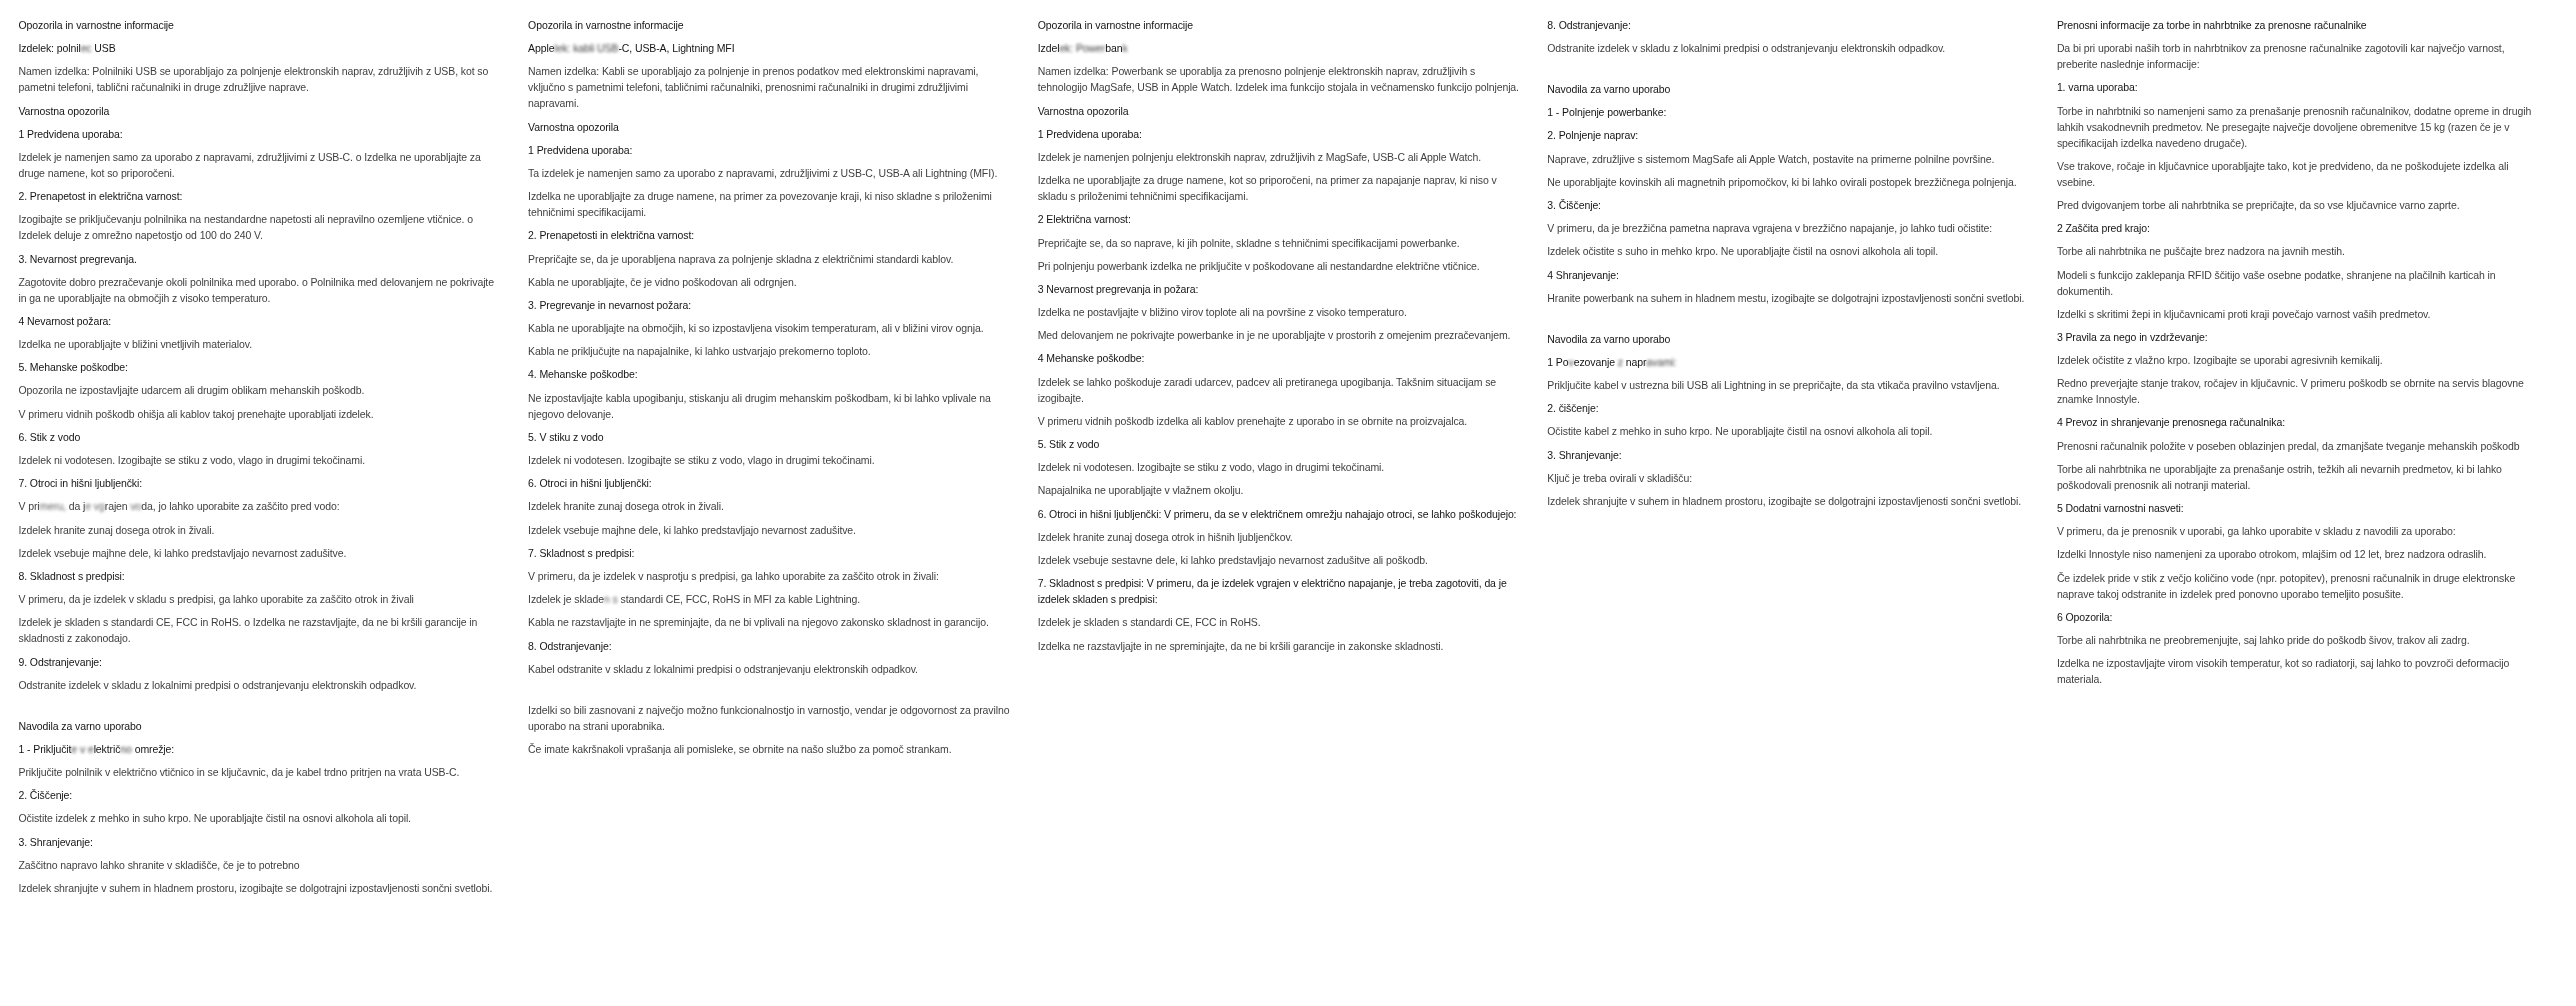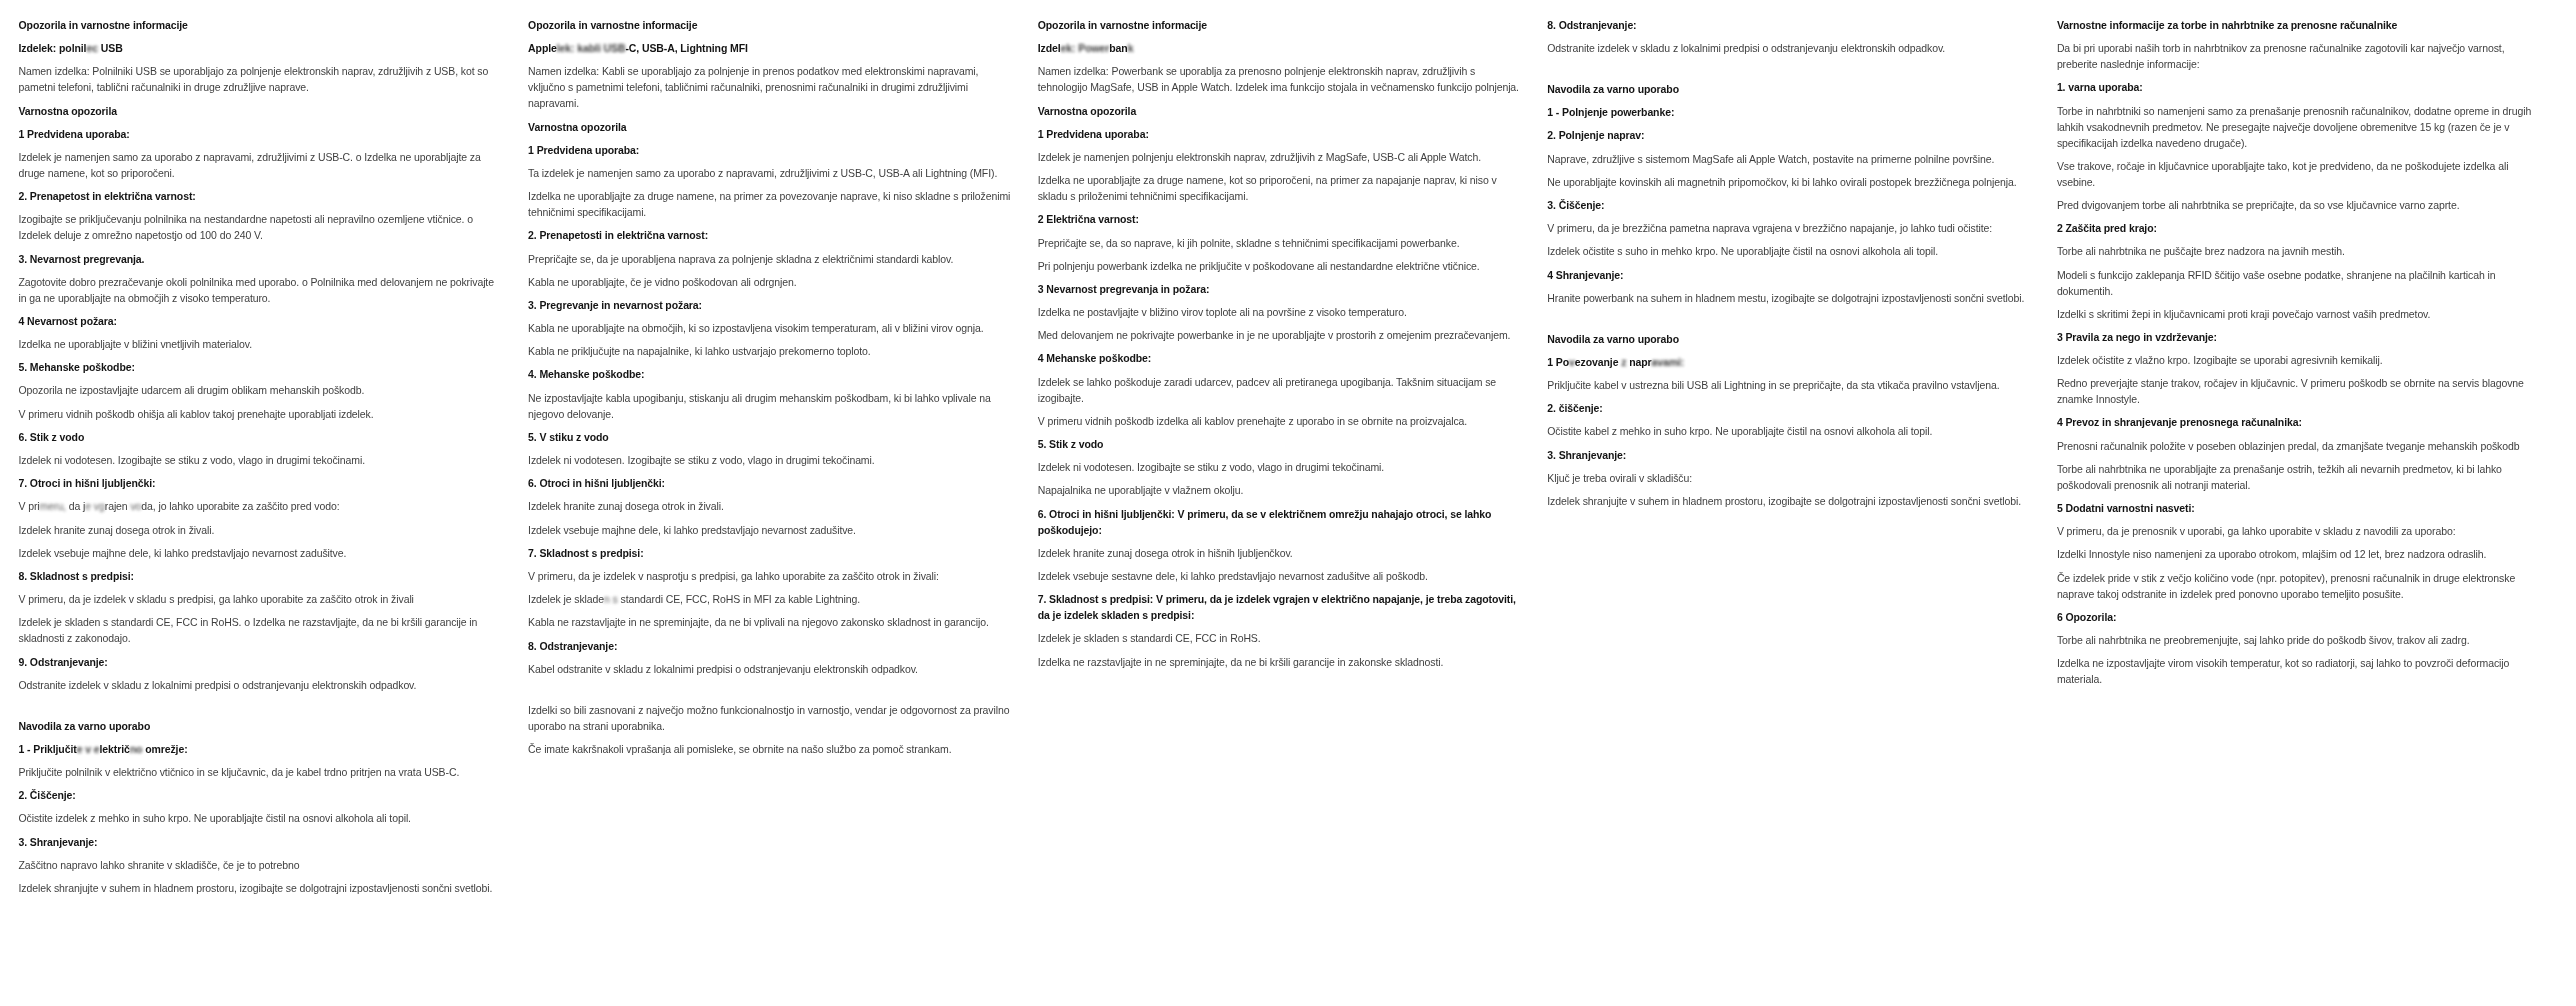--- a/index.html
+++ b/index.html
@@ -24,21 +24,21 @@
     width: 483px;
   }
   .blk {
     font-size: 10.5px;
     line-height: 16px;
     letter-spacing: -0.1px;
     margin: 0 0 7.2px 0;
     color: var(--body-color, #3f3f3f);
   }
   .h1, .h2 {
-    font-weight: 700;
+    font-weight: 400;
     color: var(--heading-color, #141414);
   }
   .spacer {
     height: 17.7px;
     margin: 0;
   }
   .blur {
     filter: blur(1.8px);
     opacity: 0.85;
   }
@@ -84,21 +84,21 @@
       <div class="blk p"><span>Zaščitno napravo lahko shranite v skladišče, če je to potrebno</span></div>
       <div class="blk p"><span>Izdelek shranjujte v suhem in hladnem prostoru, izogibajte se dolgotrajni izpostavljenosti sončni svetlobi.</span></div>
     </section>
   <section class="col">
       <div class="blk h1"><span>Opozorila in varnostne informacije</span></div>
       <div class="blk h2"><span>Apple</span><span class="blur">lek: kabli USB</span><span>-C, USB-A, Lightning MFI</span></div>
       <div class="blk p"><span>Namen izdelka: Kabli se uporabljajo za polnjenje in prenos podatkov med elektronskimi napravami, vključno s pametnimi telefoni, tabličnimi računalniki, prenosnimi računalniki in drugimi združljivimi napravami.</span></div>
       <div class="blk h2"><span>Varnostna opozorila</span></div>
       <div class="blk h2"><span>1 Predvidena uporaba:</span></div>
       <div class="blk p"><span>Ta izdelek je namenjen samo za uporabo z napravami, združljivimi z USB-C, USB-A ali Lightning (MFI).</span></div>
-      <div class="blk p"><span>Izdelka ne uporabljajte za druge namene, na primer za povezovanje naprave, ki niso skladne s priloženimi tehničnimi specifikacijami.</span></div>
+      <div class="blk p"><span>Izdelka ne uporabljajte za druge namene, na primer za povezovanje kraji, ki niso skladne s priloženimi tehničnimi specifikacijami.</span></div>
       <div class="blk h2"><span>2. Prenapetosti in električna varnost:</span></div>
       <div class="blk p"><span>Prepričajte se, da je uporabljena naprava za polnjenje skladna z električnimi standardi kablov.</span></div>
       <div class="blk p"><span>Kabla ne uporabljajte, če je vidno poškodovan ali odrgnjen.</span></div>
       <div class="blk h2"><span>3. Pregrevanje in nevarnost požara:</span></div>
       <div class="blk p"><span>Kabla ne uporabljajte na območjih, ki so izpostavljena visokim temperaturam, ali v bližini virov ognja.</span></div>
       <div class="blk p"><span>Kabla ne priključujte na napajalnike, ki lahko ustvarjajo prekomerno toploto.</span></div>
       <div class="blk h2"><span>4. Mehanske poškodbe:</span></div>
       <div class="blk p"><span>Ne izpostavljajte kabla upogibanju, stiskanju ali drugim mehanskim poškodbam, ki bi lahko vplivale na njegovo delovanje.</span></div>
       <div class="blk h2"><span>5. V stiku z vodo</span></div>
       <div class="blk p"><span>Izdelek ni vodotesen. Izogibajte se stiku z vodo, vlago in drugimi tekočinami.</span></div>
@@ -160,21 +160,21 @@
       <div class="blk h2"><span>Navodila za varno uporabo</span></div>
       <div class="blk h2"><span>1 Po</span><span class="blur">v</span><span>ezovanje </span><span class="blur">z</span><span> napr</span><span class="blur">avami:</span></div>
       <div class="blk p"><span>Priključite kabel v ustrezna bili USB ali Lightning in se prepričajte, da sta vtikača pravilno vstavljena.</span></div>
       <div class="blk h2"><span>2. čiščenje:</span></div>
       <div class="blk p"><span>Očistite kabel z mehko in suho krpo. Ne uporabljajte čistil na osnovi alkohola ali topil.</span></div>
       <div class="blk h2"><span>3. Shranjevanje:</span></div>
       <div class="blk p"><span>Ključ je treba ovirali v skladišču:</span></div>
       <div class="blk p"><span>Izdelek shranjujte v suhem in hladnem prostoru, izogibajte se dolgotrajni izpostavljenosti sončni svetlobi.</span></div>
     </section>
   <section class="col">
-      <div class="blk h1"><span>Varnostne informacije za torbe in nahrbtnike za prenosne računalnike</span></div>
+      <div class="blk h1"><span>Prenosni informacije za torbe in nahrbtnike za prenosne računalnike</span></div>
       <div class="blk p"><span>Da bi pri uporabi naših torb in nahrbtnikov za prenosne računalnike zagotovili kar največjo varnost, preberite naslednje informacije:</span></div>
       <div class="blk h2"><span>1. varna uporaba:</span></div>
       <div class="blk p"><span>Torbe in nahrbtniki so namenjeni samo za prenašanje prenosnih računalnikov, dodatne opreme in drugih lahkih vsakodnevnih predmetov. Ne presegajte največje dovoljene obremenitve 15 kg (razen če je v specifikacijah izdelka navedeno drugače).</span></div>
       <div class="blk p"><span>Vse trakove, ročaje in ključavnice uporabljajte tako, kot je predvideno, da ne poškodujete izdelka ali vsebine.</span></div>
       <div class="blk p"><span>Pred dvigovanjem torbe ali nahrbtnika se prepričajte, da so vse ključavnice varno zaprte.</span></div>
       <div class="blk h2"><span>2 Zaščita pred krajo:</span></div>
       <div class="blk p"><span>Torbe ali nahrbtnika ne puščajte brez nadzora na javnih mestih.</span></div>
       <div class="blk p"><span>Modeli s funkcijo zaklepanja RFID ščitijo vaše osebne podatke, shranjene na plačilnih karticah in dokumentih.</span></div>
       <div class="blk p"><span>Izdelki s skritimi žepi in ključavnicami proti kraji povečajo varnost vaših predmetov.</span></div>
       <div class="blk h2"><span>3 Pravila za nego in vzdrževanje:</span></div>

